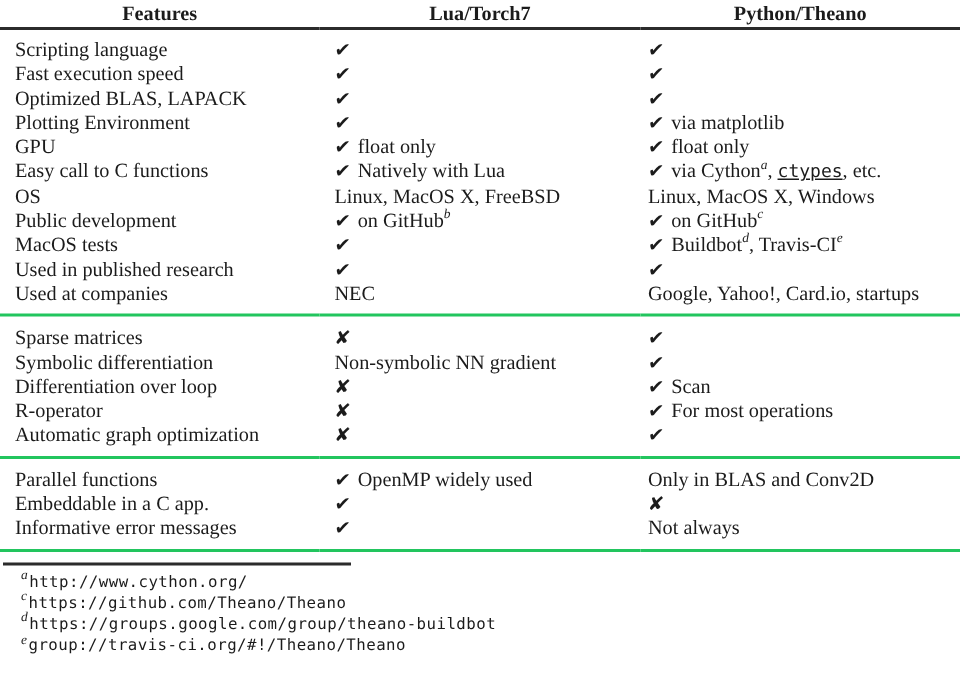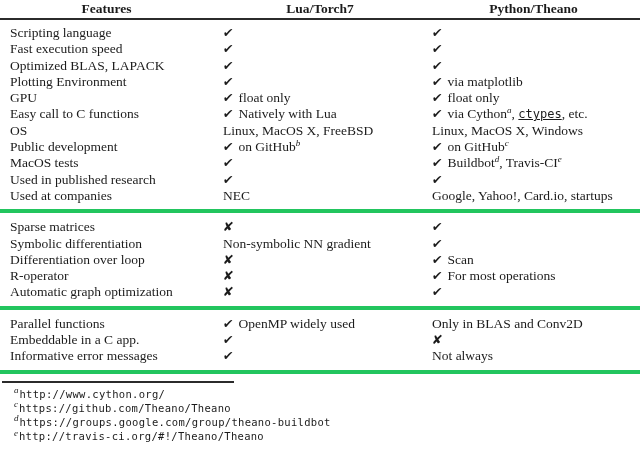--- a/index.html
+++ b/index.html
@@ -4,21 +4,21 @@
 <style>
   html,body{margin:0;padding:0;background:#ffffff;}
   body{width:640px;height:453px;overflow:hidden;font-family:"Liberation Serif",serif;color:#1b1b1b;}
   .page{width:524px;}
   table.cmp{border-collapse:collapse;table-layout:fixed;width:640px;}
   col.c1{width:213px}
   col.c2{width:214px}
   col.c3{width:213px}
   thead{border-bottom:2px solid #2b2b2b;}
   thead th{font-weight:bold;font-size:13.5px;line-height:13px;padding:2px 0 3px 0;text-align:center;white-space:nowrap;}
-  tbody.section{border-bottom:4px solid #22c55e;}
+  tbody.section{border-bottom:2px solid #22c55e;}
   td{font-size:13.5px;line-height:16.3px;vertical-align:top;white-space:nowrap;padding:0;}
   td.feat{padding-left:10px;}
   td.torch{padding-left:10px;}
   td.theano{padding-left:5px;}
   tbody.section tr.first td{padding-top:5px;}
   tbody.section tr.last td{padding-bottom:5px;}
   tbody.s2 tr.first td, tbody.s3 tr.first td{padding-top:6px;margin-left:36px;}
   .glyph{font-family:"DejaVu Sans",sans-serif;font-weight:bold;font-size:12.5px;margin-right:5px;display:inline-block;transform:skewX(-6deg);}
   .mono{font-family:"DejaVu Sans Mono","Liberation Mono",monospace;font-size:12px;text-decoration:underline;}
   sup.fnref{font-style:italic;font-size:9px;line-height:0;}
@@ -145,15 +145,15 @@
           <td class="torch"><span class="glyph check">✔</span></td>
           <td class="theano"><span>Not always</span></td>
         </tr>
       </tbody>
     </table>
   <div class="fnsep"></div>
   <div class="footnotes" id="footnotes">
       <div class="footnote"><sup class="fnmark">a</sup><span class="fnurl">http://www.cython.org/</span></div>
       <div class="footnote"><sup class="fnmark">c</sup><span class="fnurl">https://github.com/Theano/Theano</span></div>
       <div class="footnote"><sup class="fnmark">d</sup><span class="fnurl">https://groups.google.com/group/theano-buildbot</span></div>
-      <div class="footnote"><sup class="fnmark">e</sup><span class="fnurl">http://travis-ci.org/#!/Theano/Theano</span></div>
+      <div class="footnote"><sup class="fnmark">e</sup><span class="fnurl">group://travis-ci.org/#!/Theano/Theano</span></div>
     </div>
 </div>
 
 </body></html>

